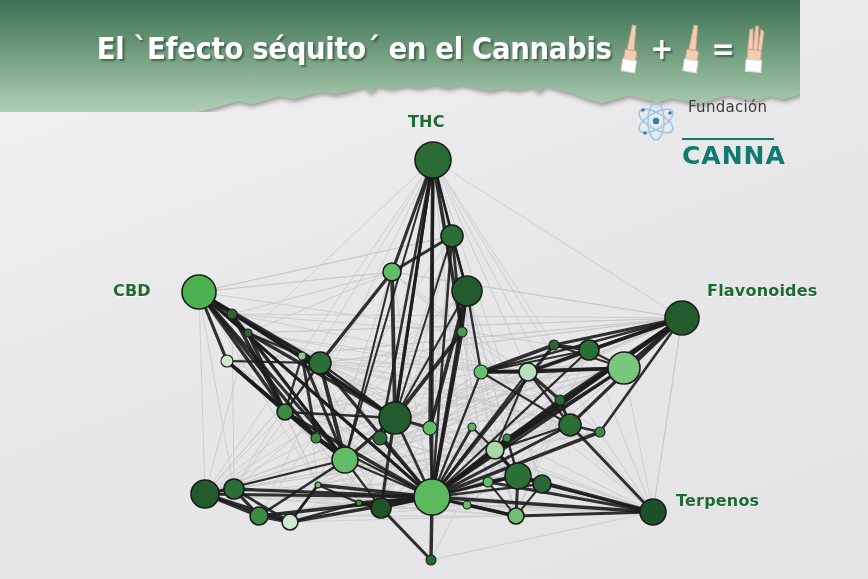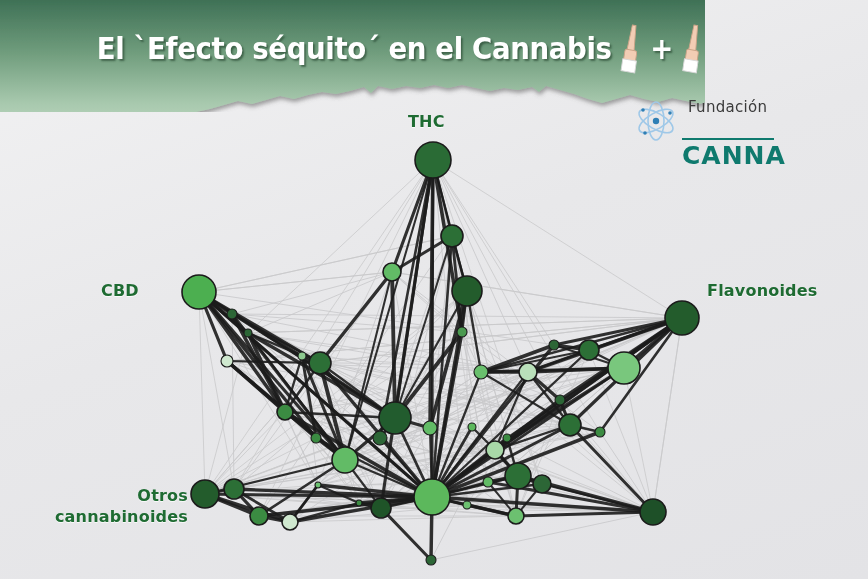--- a/index.html
+++ b/index.html
@@ -5,21 +5,21 @@
   html,body{margin:0;padding:0;}
   body{
     width:868px;height:579px;overflow:hidden;
     font-family:"Liberation Sans",sans-serif;
     background:#ececed;
   }
   #stage{position:relative;width:868px;height:579px;overflow:hidden;
     background:linear-gradient(160deg,#f2f2f3 0%,#e8e8ea 45%,#e3e3e6 100%);}
 
   
-  #header{position:absolute;left:0;top:0;width:705px;height:112px;overflow:hidden;}
+  #header{position:absolute;left:0;top:0;width:800px;height:112px;overflow:hidden;}
   #header-bg{position:absolute;left:0;top:0;width:868px;height:112px;}
   #title{
     position:absolute;left:0;top:22px;width:868px;
     text-align:center;
     font-family:"DejaVu Sans",sans-serif;
     font-weight:bold;font-size:30px;letter-spacing:-0.4px;
     color:#ffffff;
     text-shadow:2px 2px 2px rgba(25,55,35,.55);
     transform:scaleX(.92);transform-origin:center;
     white-space:nowrap;
@@ -42,21 +42,21 @@
   
   .nlabel{
     position:absolute;
     font-family:"DejaVu Sans",sans-serif;
     font-weight:bold;font-size:16px;color:#1e6b32;
     white-space:nowrap;letter-spacing:.2px;
     text-shadow:0 1px 0 rgba(255,255,255,.75);
   }
   .nlabel.two{line-height:21px;}
   #lbl-thc{left:408px;top:112px;}
-  #lbl-cbd{left:101px;top:281px;}
+  #lbl-cbd{left:113px;top:281px;}
   #lbl-flav{left:707px;top:281px;text-align:right;}
   #lbl-otros{left:22px;top:485px;text-align:right;width:166px;}
   #lbl-terp{left:676px;top:491px;}
 </style>
 </head>
 <body>
 
 <div id="stage">
 
   <div id="header">
@@ -594,18 +594,15 @@
         <circle cx="359" cy="503" r="3" fill="#3b8b42" stroke="#1b1b1b" stroke-width="1.1"></circle>
         <circle cx="431" cy="560" r="5" fill="#2c6636" stroke="#1b1b1b" stroke-width="1.1"></circle>
         <circle cx="467" cy="505" r="4" fill="#6cc070" stroke="#1b1b1b" stroke-width="1.1"></circle>
         <circle cx="507" cy="438" r="4" fill="#3b8b42" stroke="#1b1b1b" stroke-width="1.1"></circle>
       </g>
   </svg>
 
   <div class="nlabel" id="lbl-thc">THC</div>
   <div class="nlabel" id="lbl-cbd">CBD</div>
   <div class="nlabel" id="lbl-flav">Flavonoides</div>
-  <div class="nlabel two" id="lbl-otros">
-    <div>Otros</div>
-    <div>cannabinoides</div>
-  </div>
+  <div class="nlabel" id="lbl-terp">Terpenos</div>
 
 </div>
 
 </body></html>

